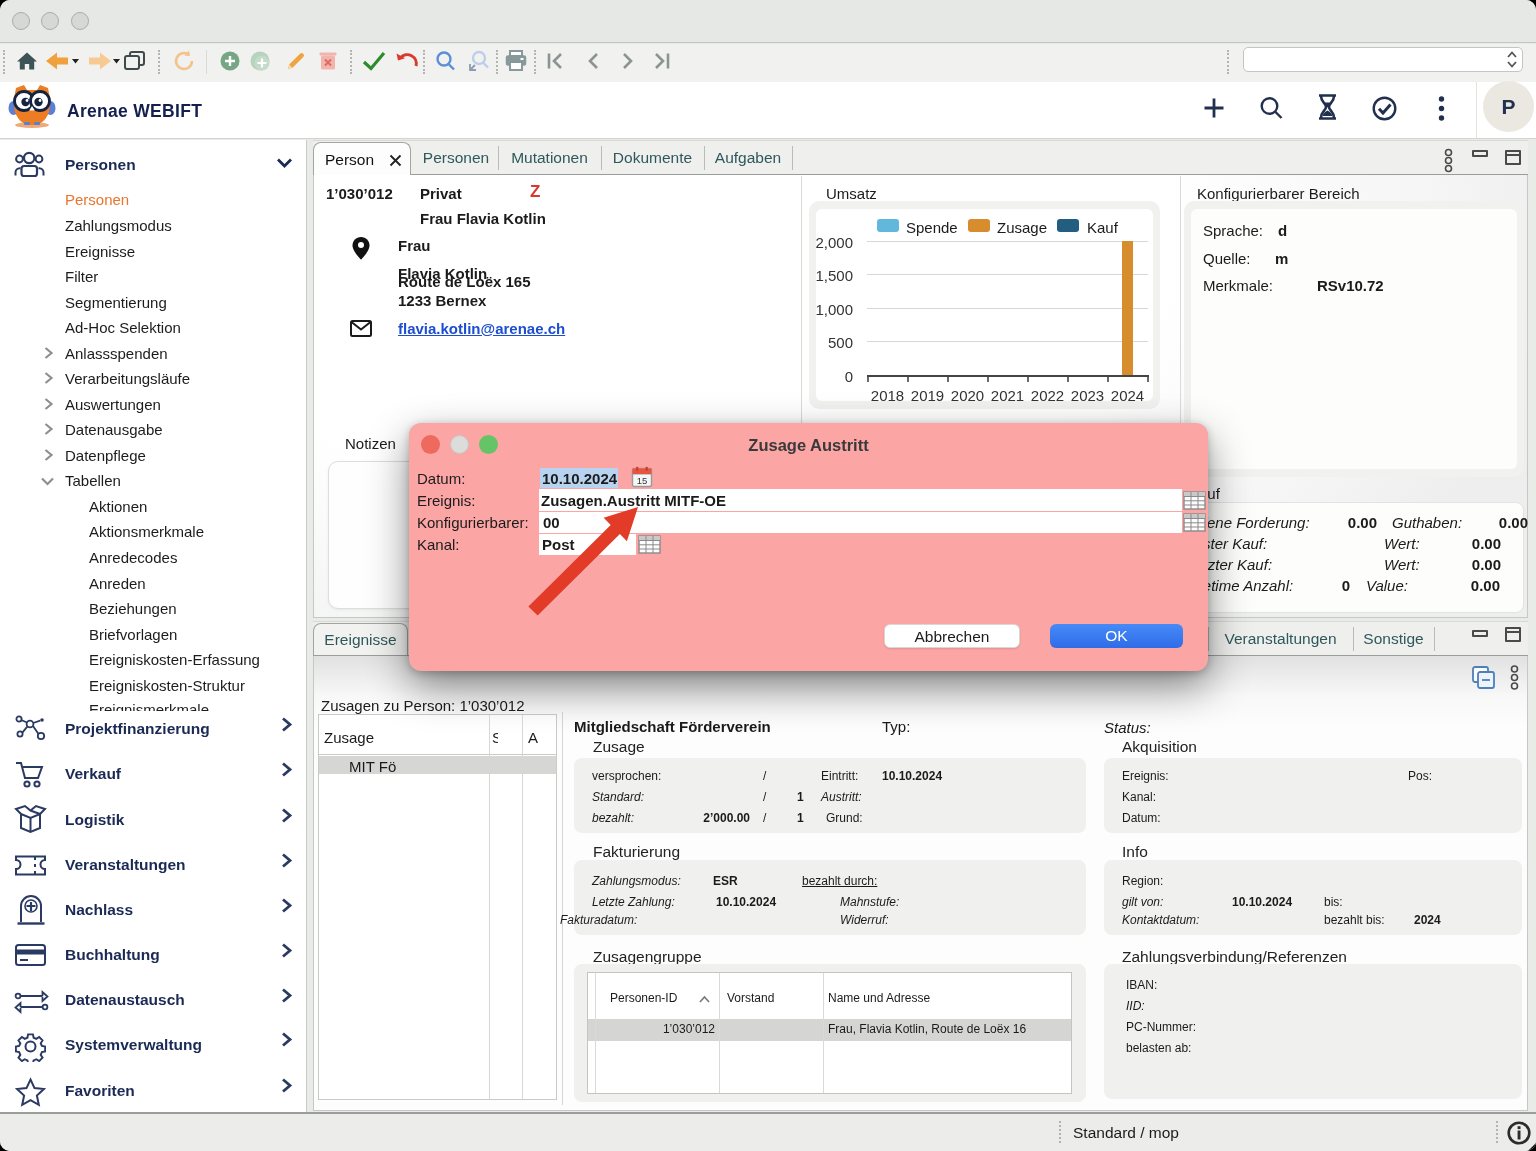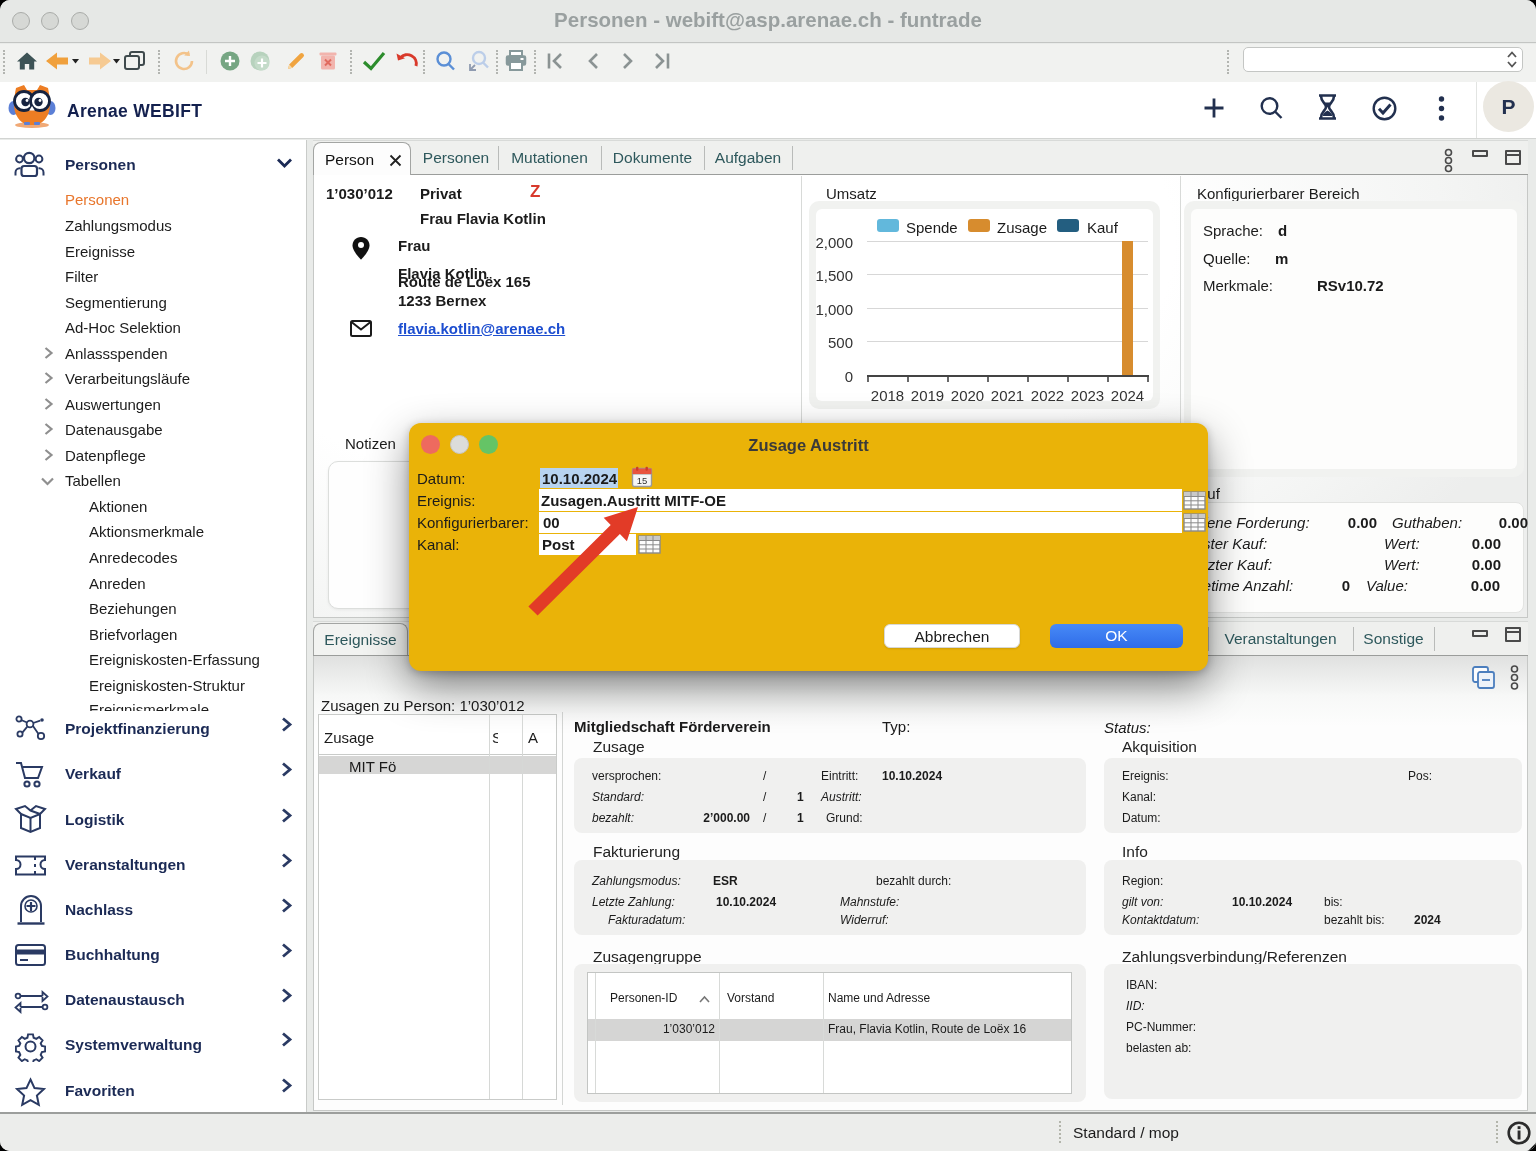--- a/index.html
+++ b/index.html
@@ -32,34 +32,33 @@
 .panel{position:absolute;background:#fff;border:1px solid #c6c8c6;}
 .tabstrip{position:absolute;background:#eff0ee;border-top:1px solid #d8dad8;border-bottom:1px solid #9b9d9b;}
 .tab{position:absolute;height:32px;line-height:32px;text-align:center;color:#2e585c;font-size:15.5px;}
 .tabsep{position:absolute;width:1px;height:24px;background:#b9bbb9;}
 .atab{position:absolute;background:#fdfdfd;border:1px solid #a3a5a3;border-bottom:none;border-radius:8px 8px 0 0;color:#1a1a1a;}
 .card{position:absolute;background:#f1f2f0;border-radius:10px;}
 .gcard{position:absolute;background:#f0f0ef;border-radius:8px;}
 .seclbl{position:absolute;font-size:15.5px;color:#222;}
 .t15{position:absolute;font-size:12px;}
 
-#modal{position:absolute;left:409px;top:423px;width:799px;height:248px;background:#eab308;border-radius:12px;box-shadow:0 16px 42px rgba(0,0,0,.45),0 2px 8px rgba(0,0,0,.22);}
+#modal{position:absolute;left:409px;top:423px;width:799px;height:248px;background:#fca5a5;border-radius:12px;box-shadow:0 16px 42px rgba(0,0,0,.45),0 2px 8px rgba(0,0,0,.22);}
 .mrow{position:absolute;font-size:15px;color:#1b1b1b;}
 .minput{position:absolute;background:#fff;}
 .btn{position:absolute;height:24px;border-radius:6px;text-align:center;line-height:24px;font-size:15.5px;}
 </style>
 </head>
 <body>
 <div id="win">
 
 <div id="titlebar">
   <div class="tl" style="left:12px"></div>
   <div class="tl" style="left:41px"></div>
   <div class="tl" style="left:71px"></div>
-  <div id="wtitle">Personen - webift@asp.arenae.ch - funtrade</div>
 </div>
 
 <div id="toolbar">
   <div class="vdots" style="left:3px"></div>
 
   <svg class="tico" style="left:15px" width="24" height="24" viewBox="0 0 24 24">
         <path d="M12 3.5 L22 12.5 h-2.8 v8 h-5 v-5.5 h-4.4 v5.5 h-5 v-8 H2 Z" fill="#3d5356"></path>
       </svg>
 
   <svg class="tico" style="left:44px" width="36" height="24" viewBox="0 0 36 24">
@@ -526,25 +525,25 @@
   <div class="gcard" style="left:1104px;top:758px;width:418px;height:75px;"></div>
   <div class="t15 nw" style="left:1122px;top:769px;">Ereignis:</div>
   <div class="t15 nw" style="left:1408px;top:769px;">Pos:</div>
   <div class="t15 nw" style="left:1122px;top:790px;">Kanal:</div>
   <div class="t15 nw" style="left:1122px;top:811px;">Datum:</div>
 
   <div class="seclbl nw" style="left:593px;top:843px;">Fakturierung</div>
   <div class="gcard" style="left:574px;top:860px;width:512px;height:75px;"></div>
   <div class="t15 i nw" style="left:592px;top:874px;">Zahlungsmodus:</div>
   <div class="t15 b nw" style="left:713px;top:874px;">ESR</div>
-  <div class="t15 nw" style="left:876px;top:874px;">bezahlt durch:</div>
+  <div class="t15 nw" style="left:802px;top:874px;text-decoration:underline;">bezahlt durch:</div>
   <div class="t15 i nw" style="left:592px;top:895px;">Letzte Zahlung:</div>
   <div class="t15 b nw" style="left:716px;top:895px;">10.10.2024</div>
   <div class="t15 i nw" style="left:840px;top:895px;">Mahnstufe:</div>
-  <div class="t15 i nw" style="left:608px;top:913px;">Fakturadatum:</div>
+  <div class="t15 i nw" style="left:560px;top:913px;">Fakturadatum:</div>
   <div class="t15 i nw" style="left:840px;top:913px;">Widerruf:</div>
 
   <div class="seclbl nw" style="left:1122px;top:843px;">Info</div>
   <div class="gcard" style="left:1104px;top:860px;width:418px;height:75px;"></div>
   <div class="t15 nw" style="left:1122px;top:874px;">Region:</div>
   <div class="t15 i nw" style="left:1122px;top:895px;">gilt von:</div>
   <div class="t15 b nw" style="left:1232px;top:895px;">10.10.2024</div>
   <div class="t15 nw" style="left:1324px;top:895px;">bis:</div>
   <div class="t15 i nw" style="left:1122px;top:913px;">Kontaktdatum:</div>
   <div class="t15 nw" style="left:1324px;top:913px;">bezahlt bis:</div>

